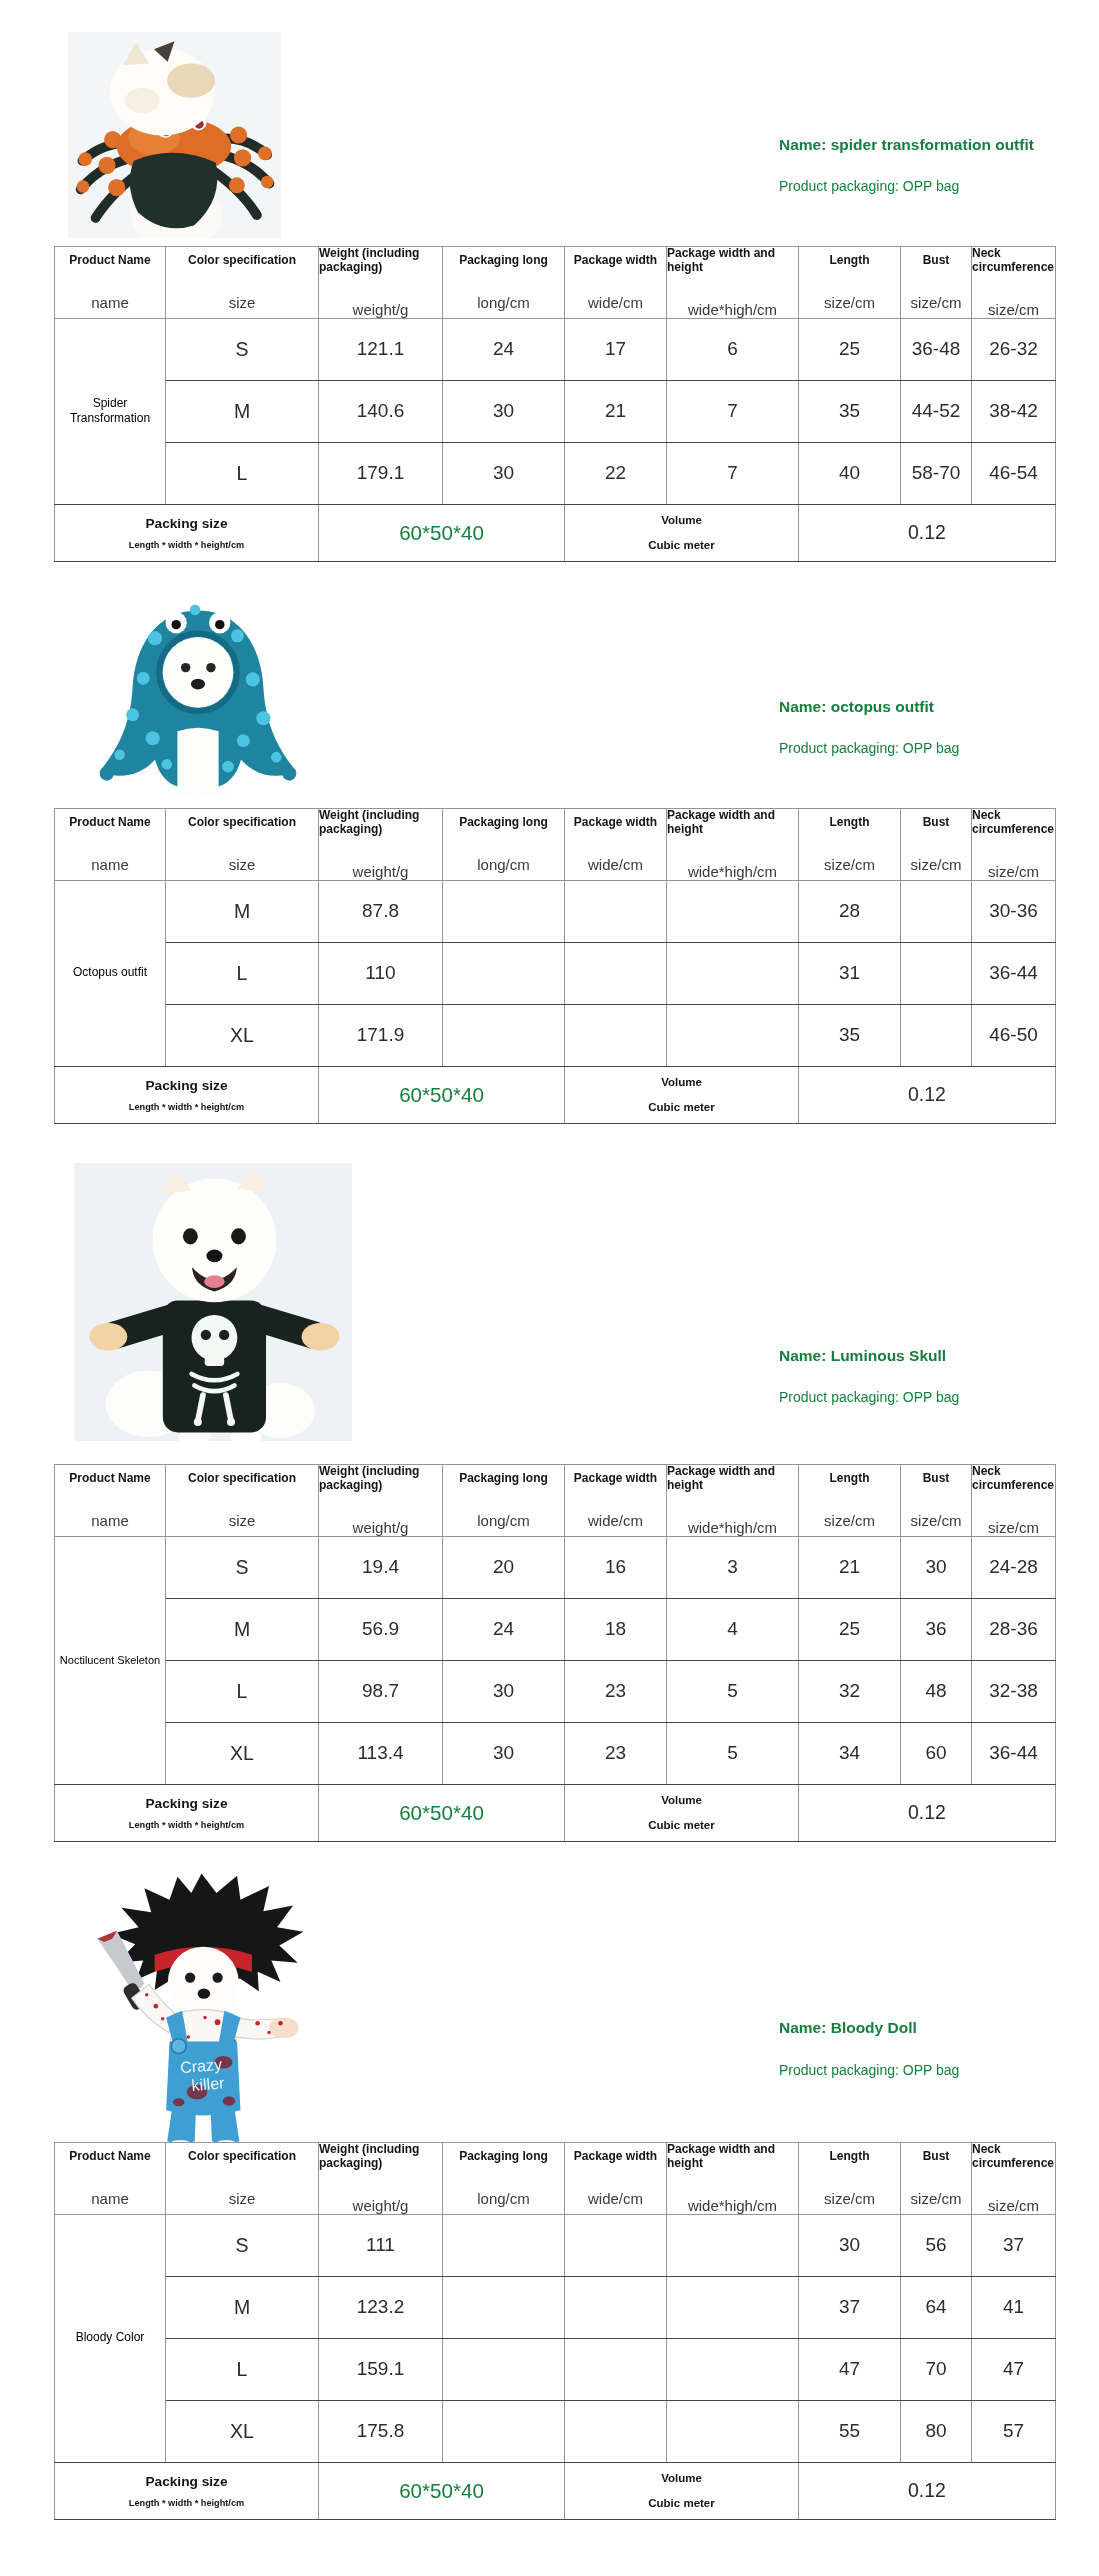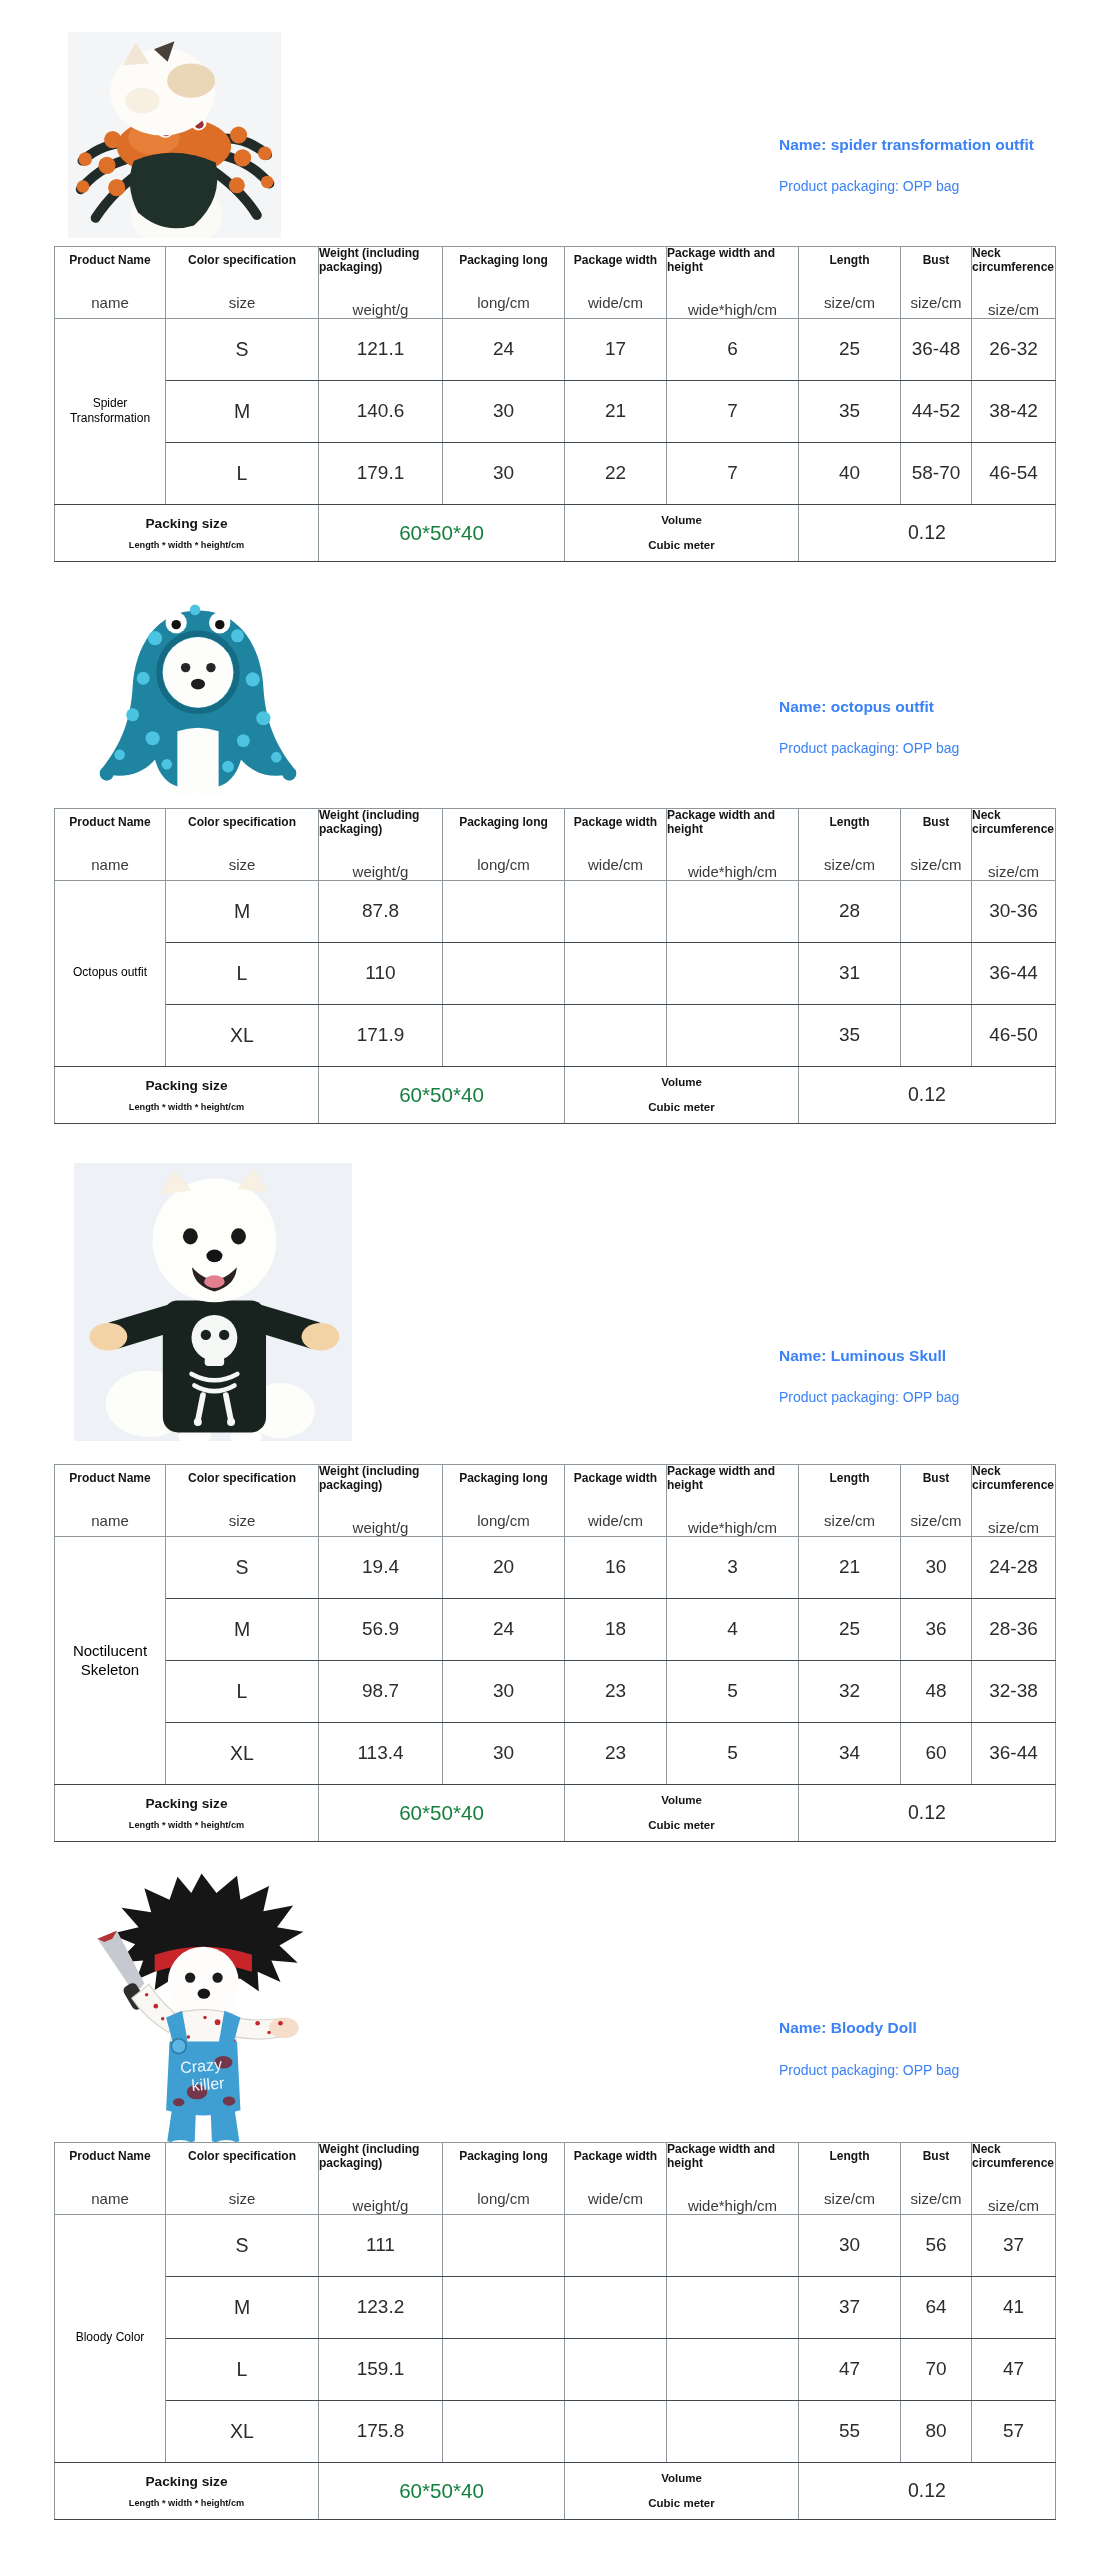--- a/index.html
+++ b/index.html
@@ -2,41 +2,41 @@
 <html style="font-size:9.2px"><head>
 <meta charset="utf-8">
 <style>
   html,body{margin:0;padding:0;}
   body{
     width:1100px;height:2576px;position:relative;background:#ffffff;
     font-family:"Liberation Sans",sans-serif;color:#222;
   }
   .photo{position:absolute;}
   .photo svg{display:block;width:100%;height:100%;}
-  .cap{position:absolute;left:779px;color:#3b82f6;white-space:nowrap;}
+  .cap{position:absolute;left:779px;color:#15803d;white-space:nowrap;}
   .cap-name{font-size:15.5px;font-weight:700;}
   .cap-pack{font-size:14px;font-weight:400;}
   table.spec{
     position:absolute;left:54px;width:1001px;table-layout:fixed;
     border-collapse:collapse;background:#fff;
   }
   .spec td{border:0.6px solid #8e979c;vertical-align:middle;padding:0;}
   .spec thead tr{height:68px;}
   .spec tbody tr{height:62px;}
   .spec tfoot tr{height:57px;}
   .spec tbody td{border-bottom:1.1px solid #41474c;}
   .spec tfoot td{border-top:1.7px solid #363c41;border-bottom:1.1px solid #41474c;margin-left:24px;}
   .hc{text-align:center;padding:5.7px 5.7px;}
   .hc .hl1{font-size:12px;font-weight:700;color:#141414;line-height:1.15;}
   .hc .hl2{font-size:15px;color:#3a3a3a;margin-top:26px;}
   .hc.al .hl1{text-align:left;}
   .dc{font-size:19px;color:#2c2c2c;text-align:center;}
   .dc.sz{font-size:19.5px;}
   .pname{font-size:12px;font-weight:400;color:#000000;text-align:center;padding-left:4.6px;line-height:1.3;}
-  table[data-table="2"] .pname{font-size:15px;}
+  table[data-table="2"] .pname{font-size:11px;}
   .fc{text-align:center;}
   .f1{font-size:13.7px;font-weight:700;color:#141414;}
   .f2{font-size:9.2px;font-weight:700;color:#141414;margin-top:9.2px;}
   .fv{font-size:20.6px;color:#15803d;}
   .f3,.f4{font-size:11.5px;font-weight:700;color:#141414;}
   .f4{margin-top:12.6px;}
   .fv2{font-size:19.5px;color:#2c2c2c;}
 </style>
 </head>
 <body>

